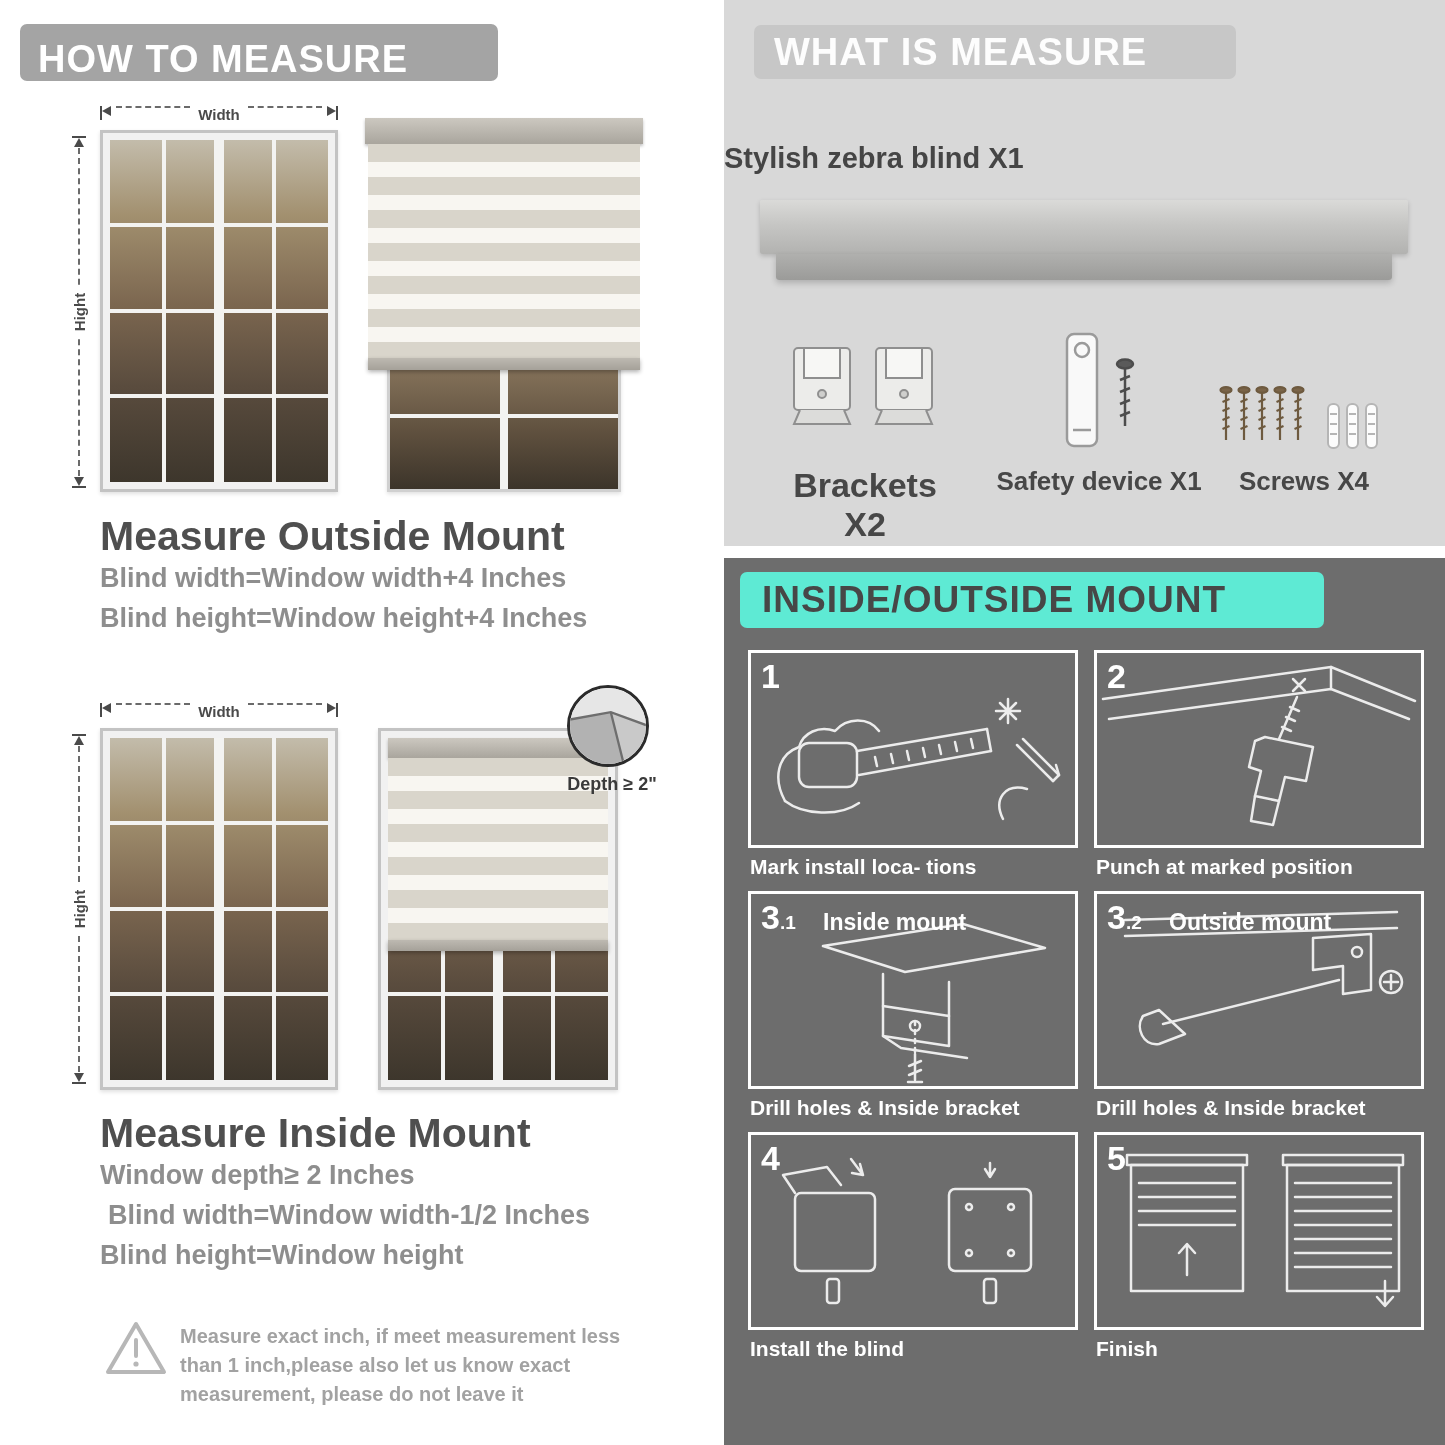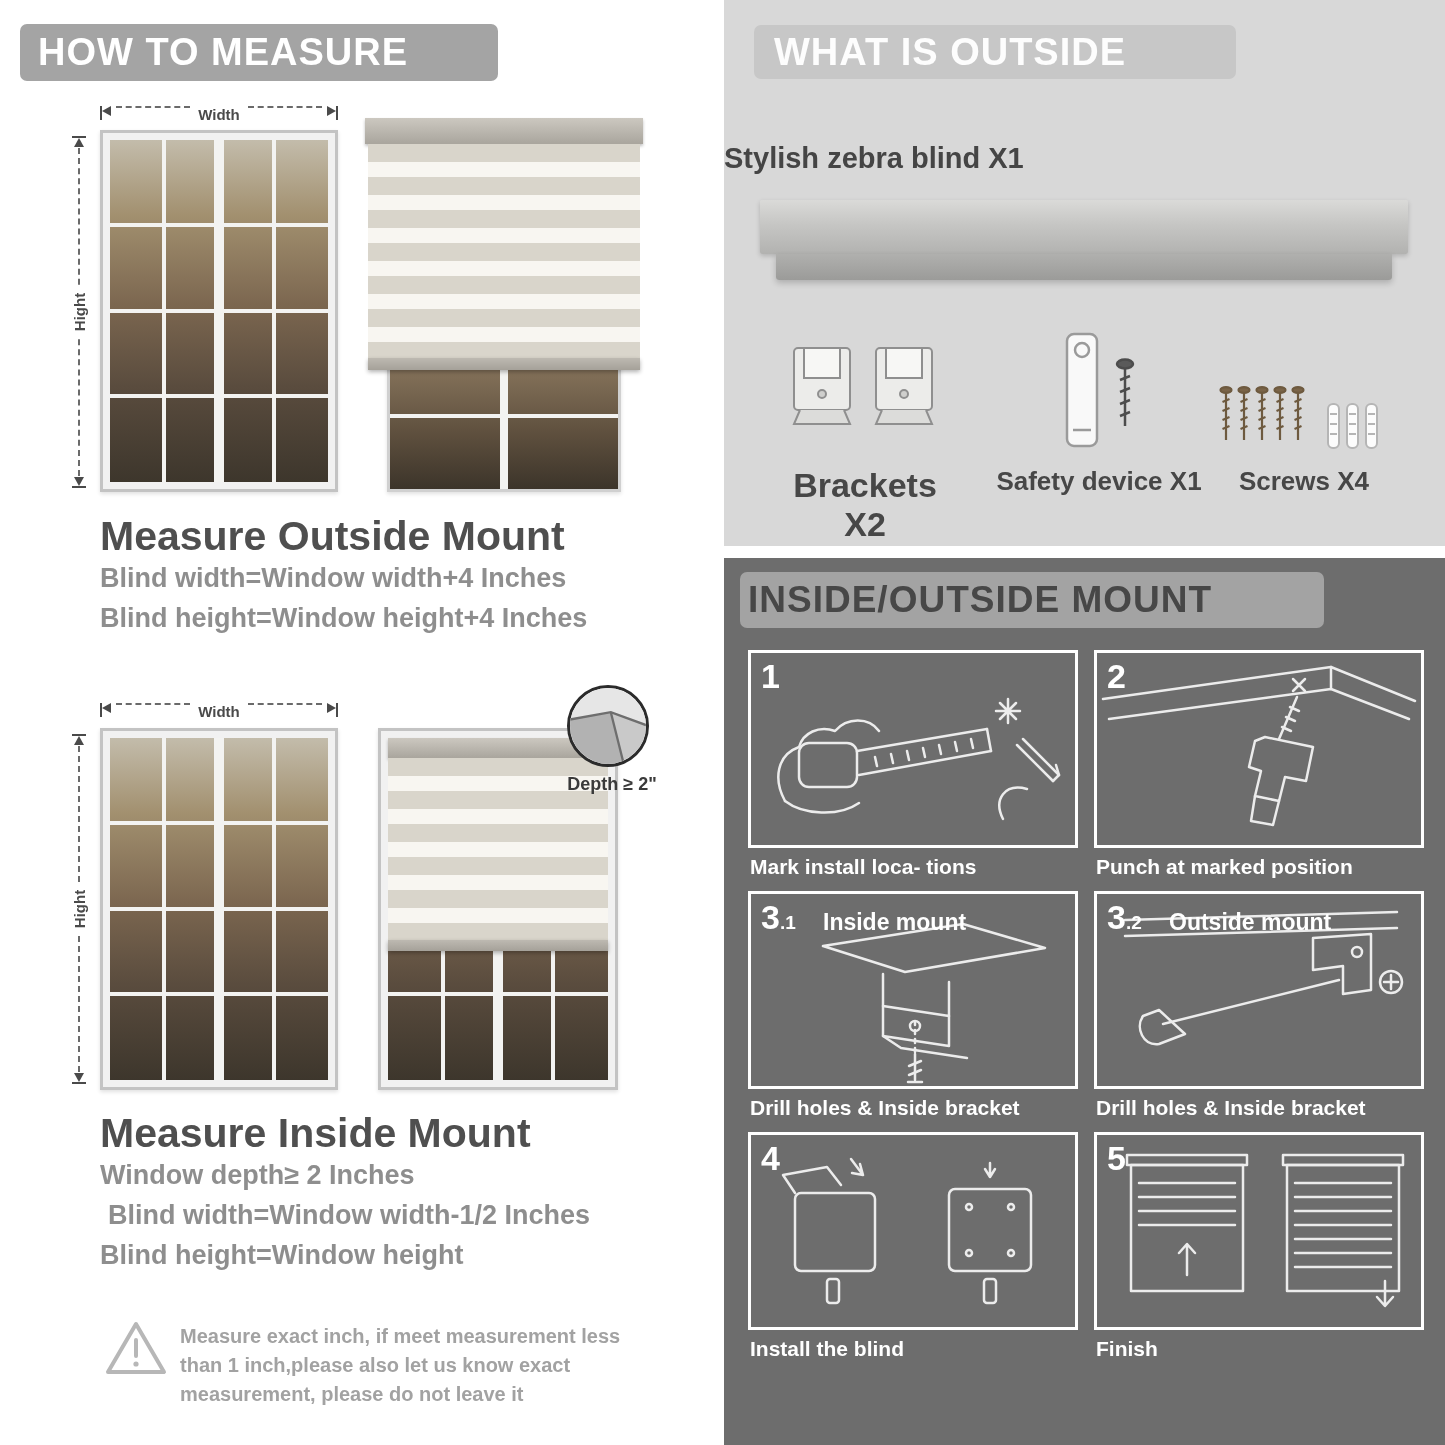--- a/index.html
+++ b/index.html
@@ -76,21 +76,21 @@
   .step-title { position:absolute; top:15px; left:72px; color:#fff; font-weight:bold; font-size:23px; z-index:2; }
   .step-caption { color:#ffffff; font-size:21px; font-weight:bold; margin-top:7px; margin-left:2px; }
 
   .lineart { fill:none; stroke:#ececec; stroke-width:2.5; stroke-linecap:round; stroke-linejoin:round; }
 </style>
 </head>
 <body>
 
 <div class="abs" style="left:0;top:0;width:722px;height:1445px;background:#fff;">
 
-  <div class="bar" style="left:20px;top:24px;width:478px;height:57px;background:#a4a4a4;padding-left:18px;font-size:38px;color:#ffffff;">
+  <div class="bar" style="left:20px;top:24px;width:478px;height:57px;background:#a4a4a4;padding-left:18px;font-size:38px;color:#ffffff;align-items:flex-end;">
     <span>HOW TO MEASURE</span>
   </div>
 
   <div class="h-measure" style="left:100px;top:106px;width:238px;">
     <span class="tick"></span>
     <span class="ah l"></span>
     <span class="dash"></span>
     <span class="h-label">Width</span>
     <span class="dash"></span>
     <span class="ah r"></span>
@@ -176,21 +176,21 @@
     <path d="M32 6 L60 54 L4 54 Z" fill="none" stroke="#b7b7b7" stroke-width="4" stroke-linejoin="round"></path>
     <path d="M32 22 L32 38" stroke="#b7b7b7" stroke-width="4" stroke-linecap="round"></path>
     <circle cx="32" cy="46" r="2.6" fill="#b7b7b7"></circle>
   </svg>
   <div style="position:absolute;left:180px;top:1322px;width:445px;font-size:20px;font-weight:bold;color:#a2a2a2;line-height:1.45;">Measure exact inch, if meet measurement less than 1 inch,please also let us know exact measurement, please do not leave it</div>
 </div>
 
 <div class="abs" style="left:724px;top:0;width:721px;height:546px;background:#d8d8d8;">
 
   <div class="bar" style="left:30px;top:25px;width:482px;height:54px;background:#c7c7c7;padding-left:20px;font-size:38px;color:#fdfdfd;">
-    <span>WHAT IS OUTSIDE</span>
+    <span>WHAT IS MEASURE</span>
   </div>
 
   <div style="position:absolute;left:0;top:142px;width:100%;text-align:left;font-size:29px;font-weight:bold;color:#454545;">Stylish zebra blind X1</div>
 
   <div style="position:absolute;left:36px;top:200px;width:648px;height:84px;">
     <div style="position:absolute;left:0;right:0;top:0;height:54px;background:linear-gradient(180deg,#dadad8 0%,#c6c6c4 45%,#b2b2b0 100%);border-radius:2px;box-shadow:0 2px 5px rgba(0,0,0,.18);"></div>
     <div style="position:absolute;left:16px;right:16px;top:54px;height:26px;background:linear-gradient(180deg,#b0b0ae,#9b9b99);border-radius:0 0 3px 3px;box-shadow:0 3px 6px rgba(0,0,0,.2);"></div>
   </div>
 
   <svg width="150" height="88" viewBox="0 0 150 88" style="position:absolute;left:66px;top:344px;">
@@ -267,21 +267,21 @@
     </g>
   </svg>
 
   <div style="position:absolute;left:46px;top:466px;width:190px;text-align:center;font-size:34px;font-weight:bold;color:#474747;">Brackets X2</div>
   <div style="position:absolute;left:255px;top:466px;width:240px;text-align:center;font-size:26px;font-weight:bold;color:#474747;">Safety device X1</div>
   <div style="position:absolute;left:480px;top:466px;width:200px;text-align:center;font-size:26px;font-weight:bold;color:#474747;">Screws X4</div>
 </div>
 
 <div class="abs" style="left:724px;top:558px;width:721px;height:887px;background:#6d6d6d;">
 
-  <div class="bar" style="left:16px;top:14px;width:584px;height:56px;background:#a3a3a3;padding-left:8px;font-size:37px;color:#474747;">
+  <div class="bar" style="left:16px;top:14px;width:584px;height:56px;background:#5eead4;padding-left:22px;font-size:37px;color:#474747;">
     <span>INSIDE/OUTSIDE MOUNT</span>
   </div>
 
   <div class="steps" style="left:24px;top:92px;width:676px;">
 
     <div class="step">
       <div class="step-box">
         <div class="step-num"><span>1</span><span class="sub"></span></div>
         <div class="step-title"></div>
         <svg viewBox="0 0 324 192">

